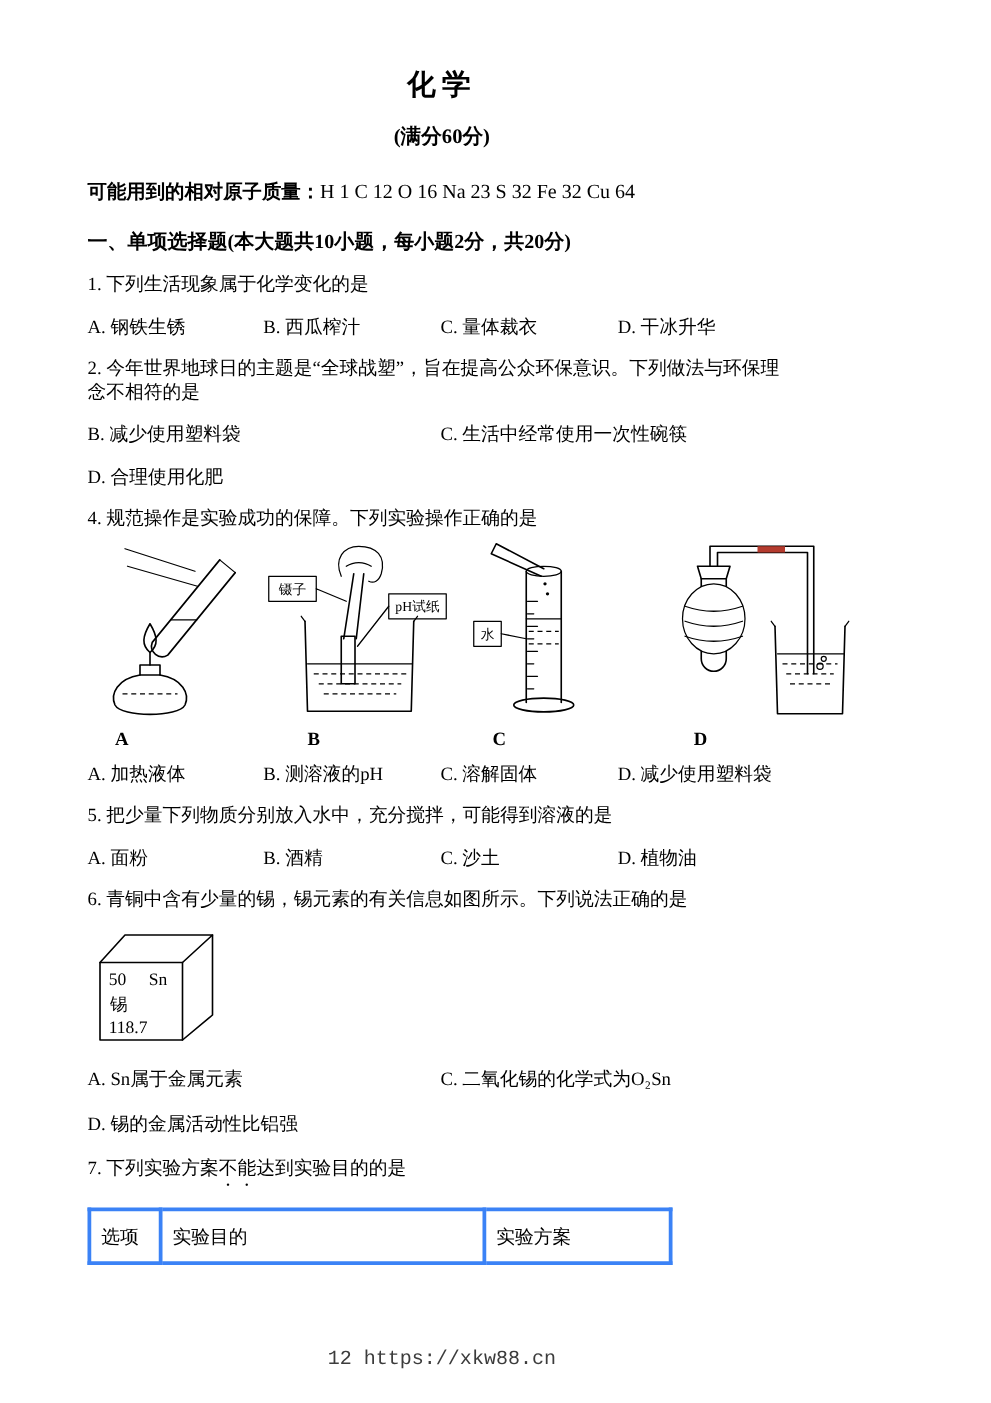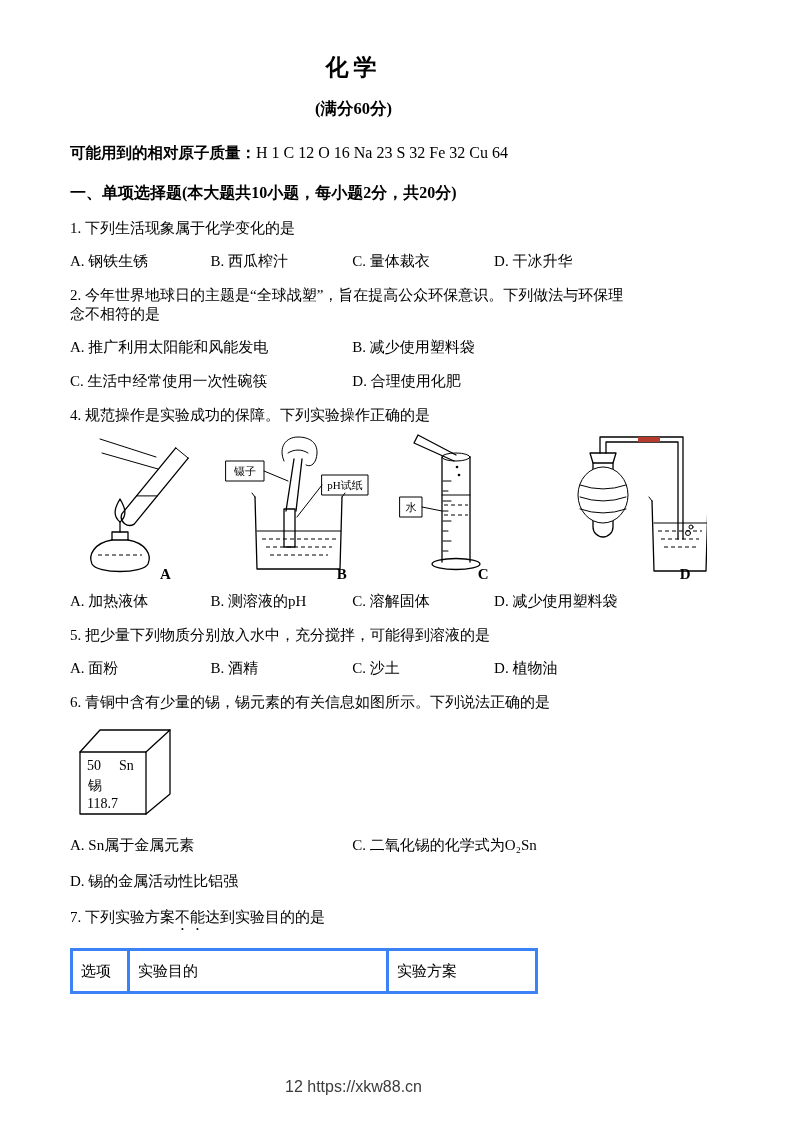--- a/index.html
+++ b/index.html
@@ -8,36 +8,36 @@
   .title{text-align:center;font-size:23px;font-weight:700;letter-spacing:5px;}
   .subtitle{text-align:center;font-size:16.5px;font-weight:700;margin-top:15px;}
   .atomic{margin-top:23px;font-size:15.5px;}
   .atomic .lbl{font-weight:700;}
   .atomic .vals{font-size:16px;}
   .section-h{margin-top:19px;font-size:16px;font-weight:700;}
   .qtext{margin-top:15px;font-size:15px;line-height:1.3;}
   .opts4{display:grid;grid-template-columns:24.8% 25% 25% 25.2%;margin-top:13px;font-size:15px;}
   .opts2{display:grid;grid-template-columns:49.8% 50.2%;row-gap:15px;margin-top:13px;font-size:15px;}
   .figs{display:flex;margin-top:6px;gap:16px;align-items:flex-end;}
-  .fig{display:flex;flex-direction:row;align-items:flex-end;}
+  .fig{display:flex;flex-direction:column;align-items:center;}
   .fig-letter{font-size:15px;font-weight:700;margin-top:1px;position:relative;left:-35px;}
   svg{display:block;}
   .sline{stroke:#000;stroke-width:1.3;fill:none;stroke-linecap:round;stroke-linejoin:round;}
   .sthin{stroke:#000;stroke-width:1;fill:none;stroke-linecap:round;stroke-linejoin:round;}
   .sdash{stroke:#000;stroke-width:1;fill:none;stroke-dasharray:4 3;}
   .slabel{font-size:11px;fill:#000;font-family:"Liberation Serif",serif;}
   .cube-txt{font-size:14px;fill:#000;font-family:"Liberation Serif",serif;}
   .cube-wrap{margin-top:10px;margin-left:2px;}
   .emph{-webkit-text-emphasis:filled dot;-webkit-text-emphasis-position:under right;text-emphasis:filled dot;text-emphasis-position:under right;}
   table.qtable{border-collapse:collapse;margin-top:14px;}
   table.qtable td{border:3px solid #3b82f6;height:40px;font-size:15px;padding:0 8px;vertical-align:middle;}
   td.c1{width:38px;}
   td.c2{width:240px;}
   td.c3{width:130px;}
-  .footer{position:absolute;left:0;right:0;bottom:26px;text-align:center;font-size:16px;color:#3c3c3c;font-family:Liberation Sans, sans-serif;}
+  .footer{position:absolute;left:0;right:0;bottom:26px;text-align:center;font-size:16px;color:#3c3c3c;font-family:Liberation Mono, monospace;}
 </style>
 </head>
 <body>
 
 <div class="page">
 
   <div class="title">化学</div>
   <div class="subtitle">(满分60分)</div>
 
   <div class="atomic">
@@ -52,21 +52,20 @@
       <span>A. 钢铁生锈</span>
       <span>B. 西瓜榨汁</span>
       <span>C. 量体裁衣</span>
       <span>D. 干冰升华</span>
     </div>
   </div>
 
   <div>
     <div class="qtext">2. 今年世界地球日的主题是“全球战塑”，旨在提高公众环保意识。下列做法与环保理念不相符的是</div>
     <div class="opts2">
-      <span>A. 推广利用太阳能和风能发电</span>
       <span>B. 减少使用塑料袋</span>
       <span>C. 生活中经常使用一次性碗筷</span>
       <span>D. 合理使用化肥</span>
     </div>
   </div>
 
 
   <div>
     <div class="qtext">4. 规范操作是实验成功的保障。下列实验操作正确的是</div>
 

